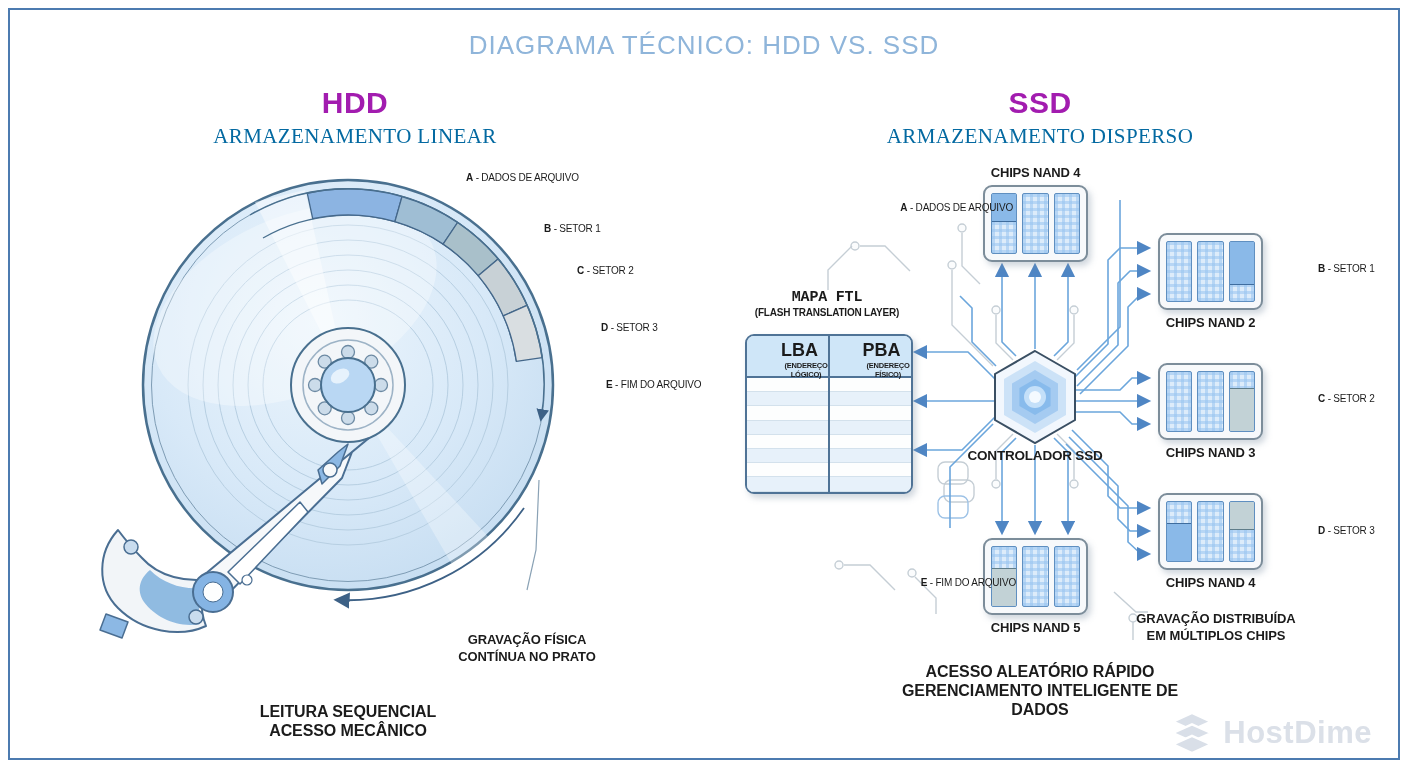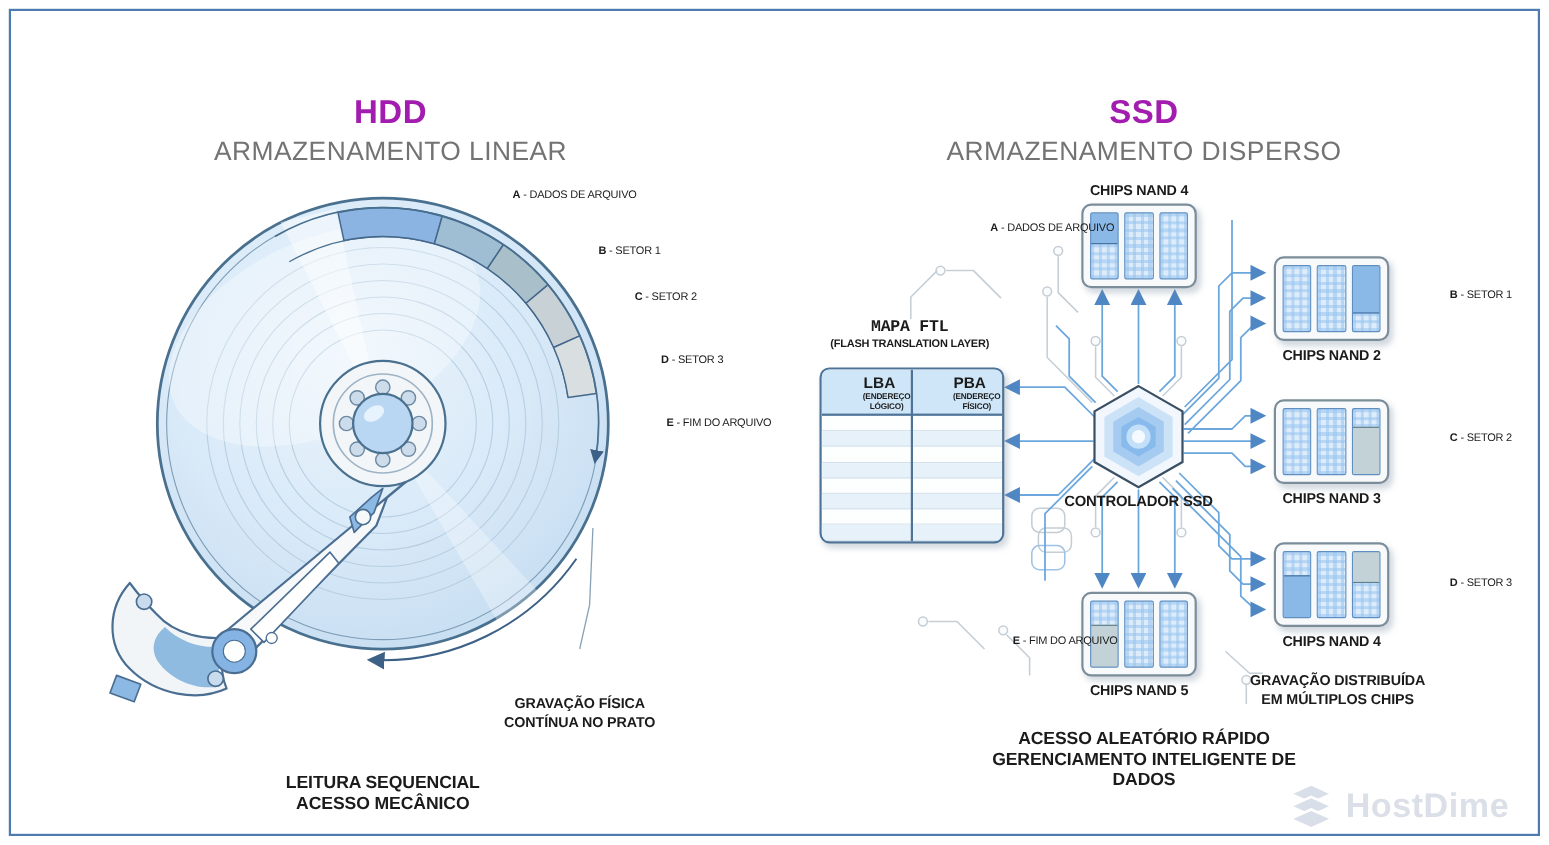--- a/index.html
+++ b/index.html
@@ -3,21 +3,21 @@
 <meta charset="utf-8">
 <style>
   html,body{margin:0;padding:0;background:#ffffff;}
   .canvas{position:relative;width:1408px;height:768px;background:#ffffff;overflow:hidden;
           font-family:"Liberation Sans","DejaVu Sans",sans-serif;color:#1b1b1b;}
   .frame{position:absolute;left:8px;top:8px;right:8px;bottom:8px;border:2px solid #4c7bb0;pointer-events:none;}
   .title{position:absolute;left:0;top:30px;width:100%;text-align:center;font-size:26px;
          color:#8fb5da;letter-spacing:1px;}
   .col-head{position:absolute;text-align:center;width:420px;}
   .col-head .h1{font-size:30px;font-weight:bold;color:#a21caf;letter-spacing:.5px;}
-  .col-head .h2{font-size:24px;color:#737373;letter-spacing:.4px;margin-top:4px;}
+  .col-head .h2{font-size:21px;color:#0369a1;letter-spacing:.4px;margin-top:4px;font-family:Liberation Serif, serif;}
   .callout{position:absolute;font-size:10px;white-space:nowrap;letter-spacing:-0.2px;margin-left:41px;}
   .callout b{font-weight:bold;}
   .note{position:absolute;text-align:center;font-size:13px;font-weight:600;line-height:17px;letter-spacing:-0.1px;}
   .footer-note{position:absolute;text-align:center;font-size:16px;font-weight:600;line-height:19px;letter-spacing:-0.1px;}
   svg{position:absolute;display:block;}
   
   .chip{position:absolute;width:105px;height:77px;background:#f7f9fb;border:2px solid #7c8d9a;
         border-radius:9px;box-shadow:3px 4px 6px rgba(120,140,160,.35);
         display:flex;gap:5px;padding:6px;box-sizing:border-box;}
   .chip .col{position:relative;flex:1;border:1px solid #5f8fc0;border-radius:2px;
@@ -29,37 +29,38 @@
   .hl.gray{background:#c2d2d6;border:1.5px solid #5f7d8a;}
   .chip-label{position:absolute;font-size:13px;font-weight:bold;text-align:center;white-space:nowrap;letter-spacing:-0.2px;}
   
   .ftl-title{position:absolute;text-align:center;font-weight:bold;font-size:15px;letter-spacing:-0.2px;}
   .ftl-sub{position:absolute;text-align:center;font-weight:bold;font-size:10px;letter-spacing:-0.2px;}
   .ftl-table{position:absolute;left:745px;top:334px;width:164px;height:156px;background:#fdfefe;
              border:2px solid #4f7396;border-radius:9px;overflow:hidden;
              box-shadow:3px 4px 6px rgba(120,140,160,.35);}
   .ftl-head{display:flex;height:40px;background:#cfe6f8;border-bottom:2px solid #4f7396;}
   .ftl-head .cell{flex:1;text-align:center;padding-top:4px;}
-  .ftl-head .nm{font-size:14px;font-weight:bold;margin-left:23px;}
+  .ftl-head .nm{font-size:18px;font-weight:bold;margin-left:23px;}
   .ftl-head .sb{font-size:7.5px;font-weight:bold;letter-spacing:-0.2px;padding-left:36px;}
   .ftl-body .row{height:13.2px;border-bottom:1px solid #d3e1ec;}
   .ftl-body .row:nth-child(even){background:#e7f1fa;}
   .ftl-div{position:absolute;top:0;bottom:0;left:50%;width:2px;margin-left:-1px;background:#4f7396;}
   .ctrl-label{position:absolute;left:955px;top:448px;width:160px;text-align:center;
               font-size:13.5px;font-weight:bold;letter-spacing:-0.2px;}
   
   .logo{position:absolute;right:36px;bottom:14px;display:flex;align-items:center;gap:9px;}
   .logo svg{position:static;}
   .logo .txt{font-size:31px;font-weight:bold;color:#dbe0e8;letter-spacing:.5px;}
 </style>
 </head>
 <body>
 
 <div class="canvas">
   <div class="frame"></div>
+  <div class="title">DIAGRAMA TÉCNICO: HDD VS. SSD</div>
 
   <div class="col-head" style="left:145px;top:86px;">
     <div class="h1">HDD</div>
     <div class="h2">ARMAZENAMENTO LINEAR</div>
   </div>
 
   <svg style="left:0;top:140px;" width="700" height="530" viewBox="0 0 700 530">
     <defs>
       <radialGradient id="diskGrad" cx="42%" cy="35%" r="75%">
         <stop offset="0%" stop-color="#ecf5fc"></stop>

